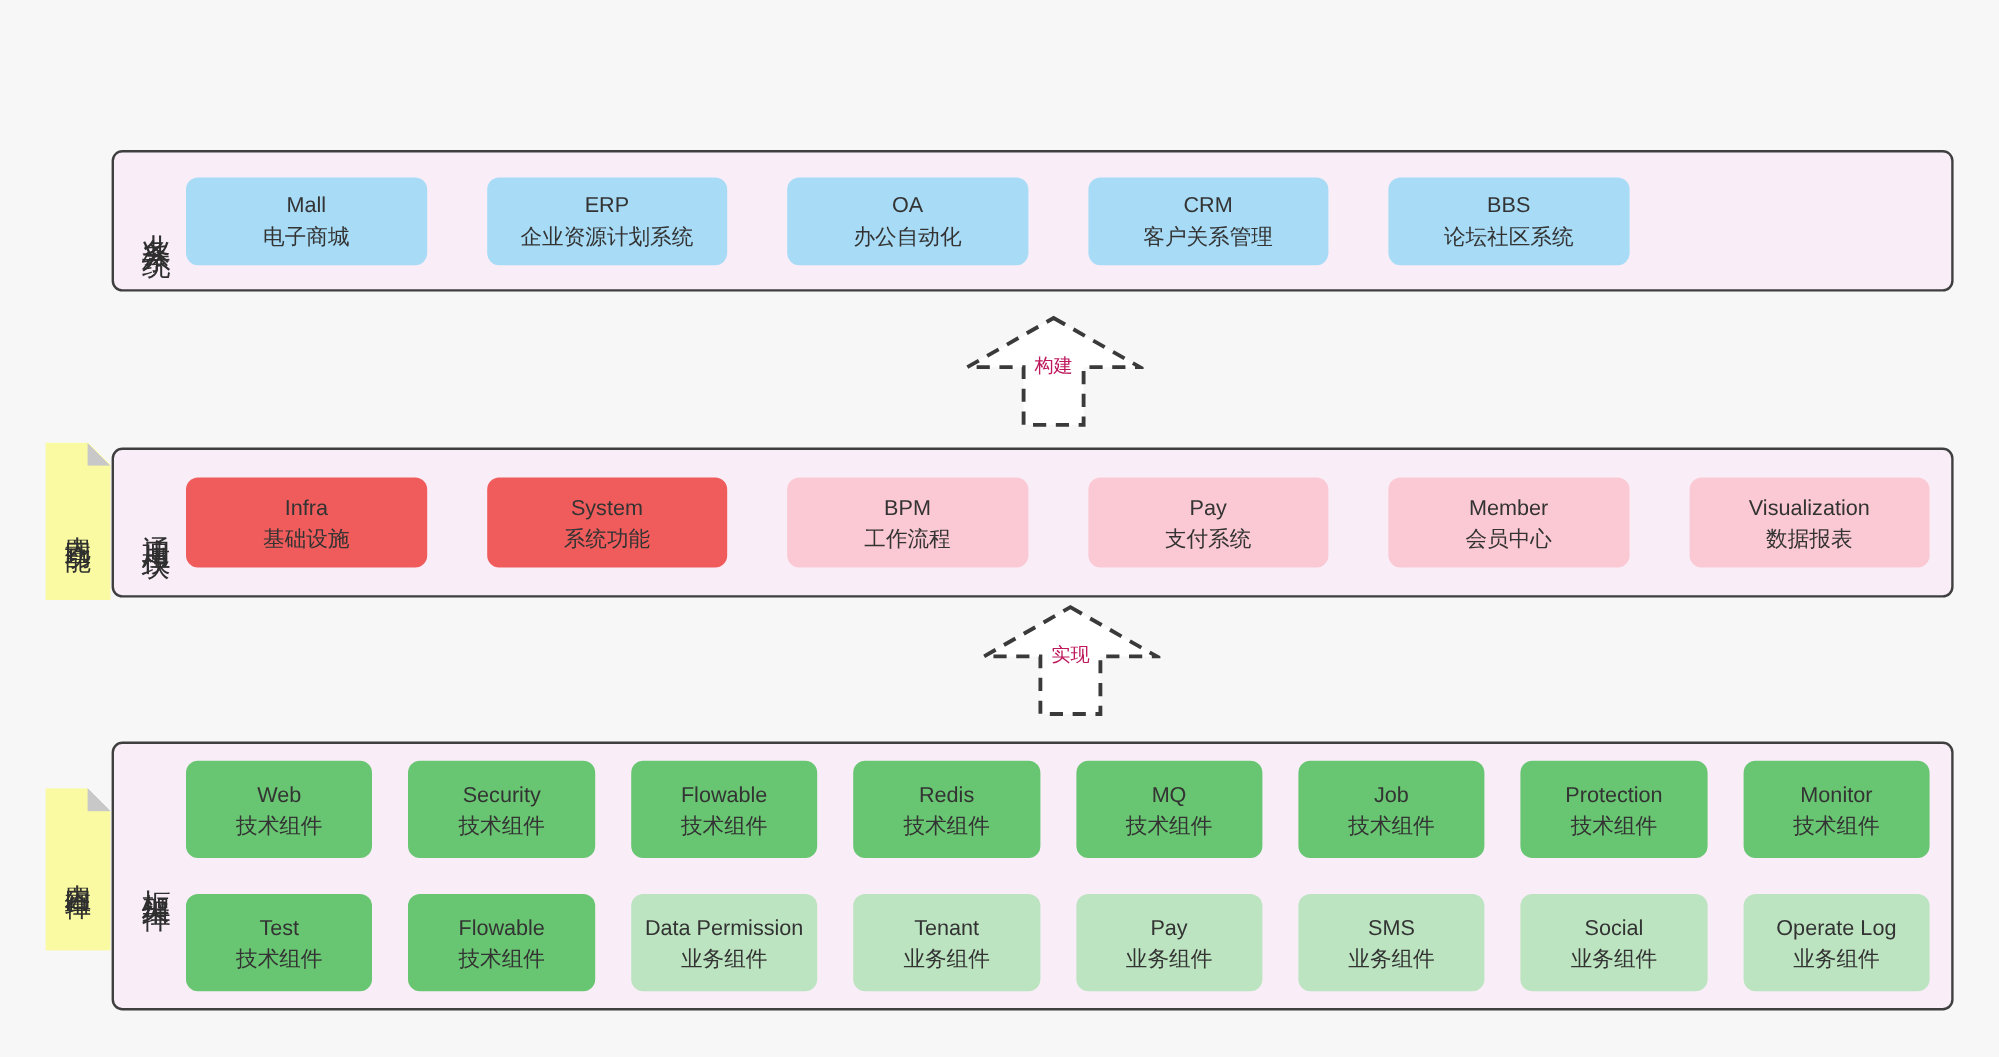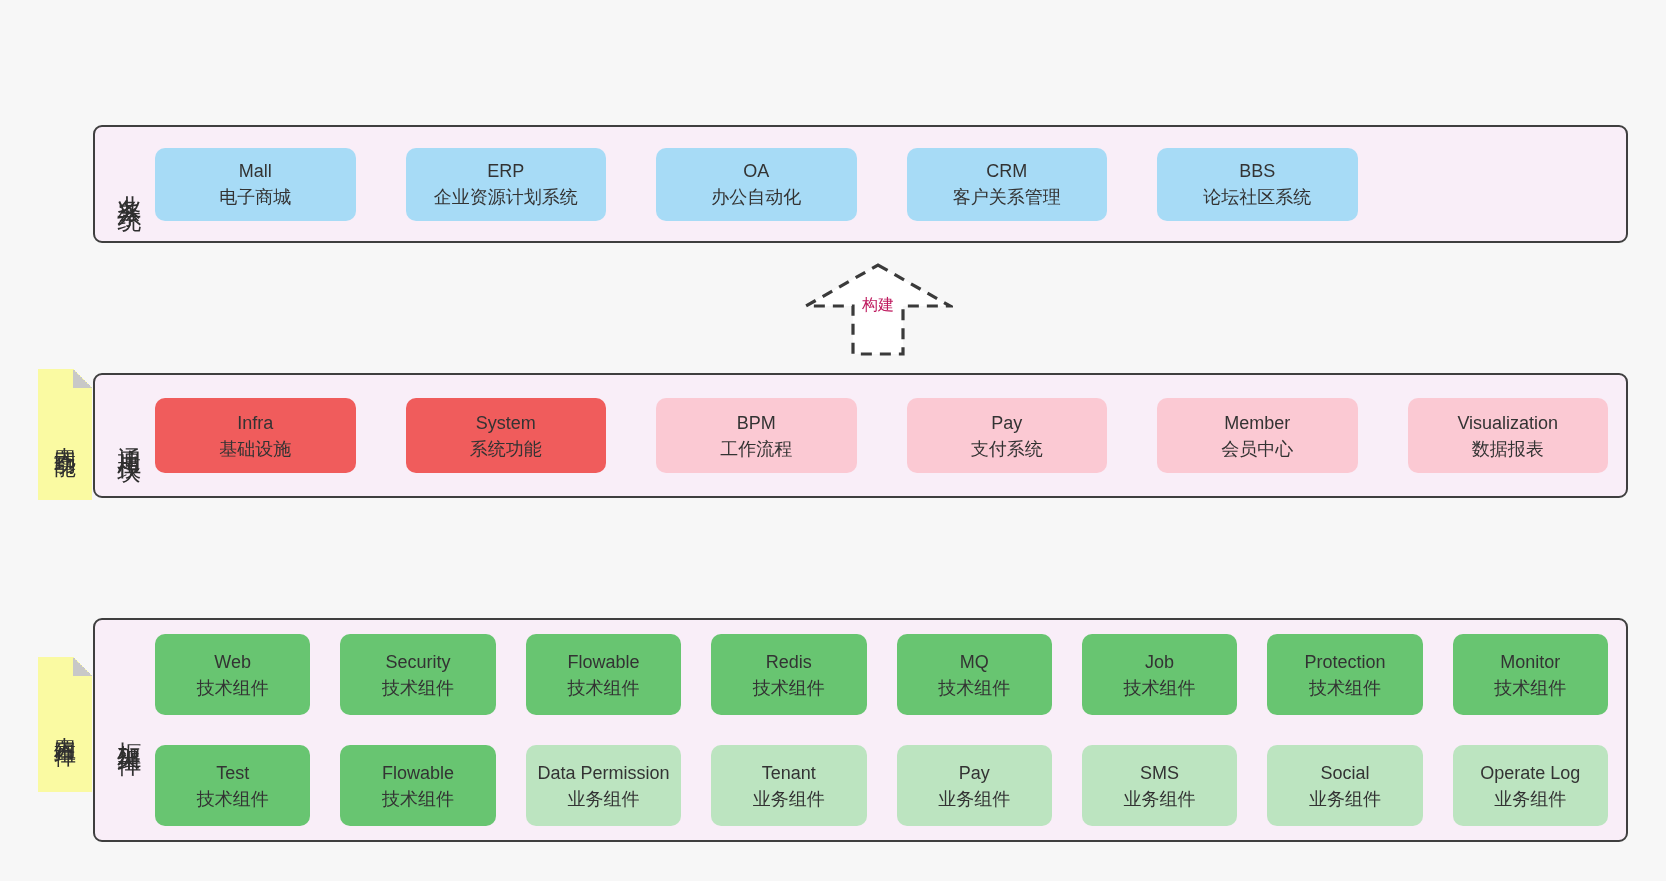--- a/index.html
+++ b/index.html
@@ -136,20 +136,26 @@
         <span>Member</span>
         <span>会员中心</span>
       </div>
       <div class="box box-pink">
         <span>Visualization</span>
         <span>数据报表</span>
       </div>
     </div>
   </div>
 
+  <div class="arrow arrow-2">
+    <svg viewBox="0 0 150 95">
+      <polygon points="75,3 147,44 100,44 100,92 50,92 50,44 3,44" fill="#ffffff" stroke="#3a3a3a" stroke-width="3.2" stroke-dasharray="11 8" stroke-linejoin="miter"></polygon>
+    </svg>
+    <div class="arrow-label">实现</div>
+  </div>
 
   <div class="panel panel-3">
     <div class="v-label">框架组件</div>
     <div class="box-grid grid-8">
       <div class="box box-green">
         <span>Web</span>
         <span>技术组件</span>
       </div>
       <div class="box box-green">
         <span>Security</span>

